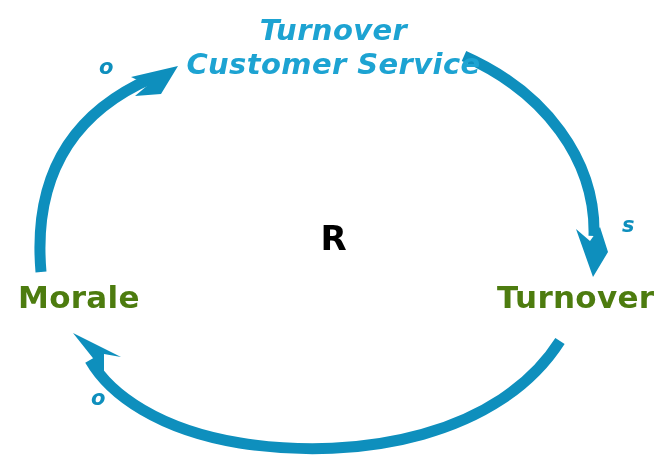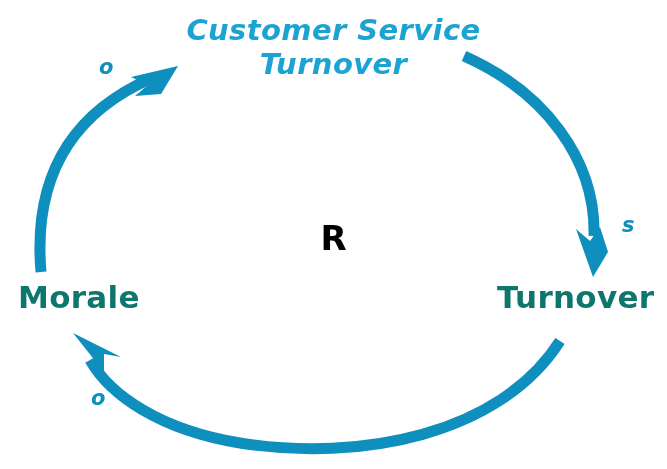--- a/index.html
+++ b/index.html
@@ -20,21 +20,21 @@
   }
   #loop-svg {
     position: absolute;
     left: 0;
     top: 0;
     width: 667px;
     height: 469px;
   }
   .node-label {
     position: absolute;
-    color: #0f766e;
+    color: #4d7c0f;
     font-family: "DejaVu Sans", sans-serif;
     font-weight: 700;
     font-size: 31px;
     line-height: 1;
     letter-spacing: 0.3px;
     white-space: nowrap;
   }
   #node-morale {
     left: 18px;
     top: 282px;
@@ -111,22 +111,22 @@
       <path d="M 593,277 L 576,229 L 590,241 L 600,227 L 608,252 Z" fill="#0e8fbd"></path>
     </g>
 
     <g>
       <path d="M 560,341 C 500,435 360,462 240,443 C 160,430 110,395 90,360" fill="none" stroke="#0e8fbd" stroke-width="11" stroke-linecap="butt"></path>
       <path d="M 73,333 L 104,372 L 104,354 L 121,357 Z" fill="#0e8fbd"></path>
     </g>
   </svg>
 
   <div id="loop-title">
+    <span class="title-line">Turnover</span>
     <span class="title-line">Customer Service</span>
-    <span class="title-line">Turnover</span>
   </div>
 
   <div class="node-label" id="node-morale">Morale</div>
 
   <div class="node-label" id="node-workload">Turnover</div>
 
   <div id="loop-type-label">R</div>
 
   <div class="polarity-label" id="polarity-left">o</div>
 

